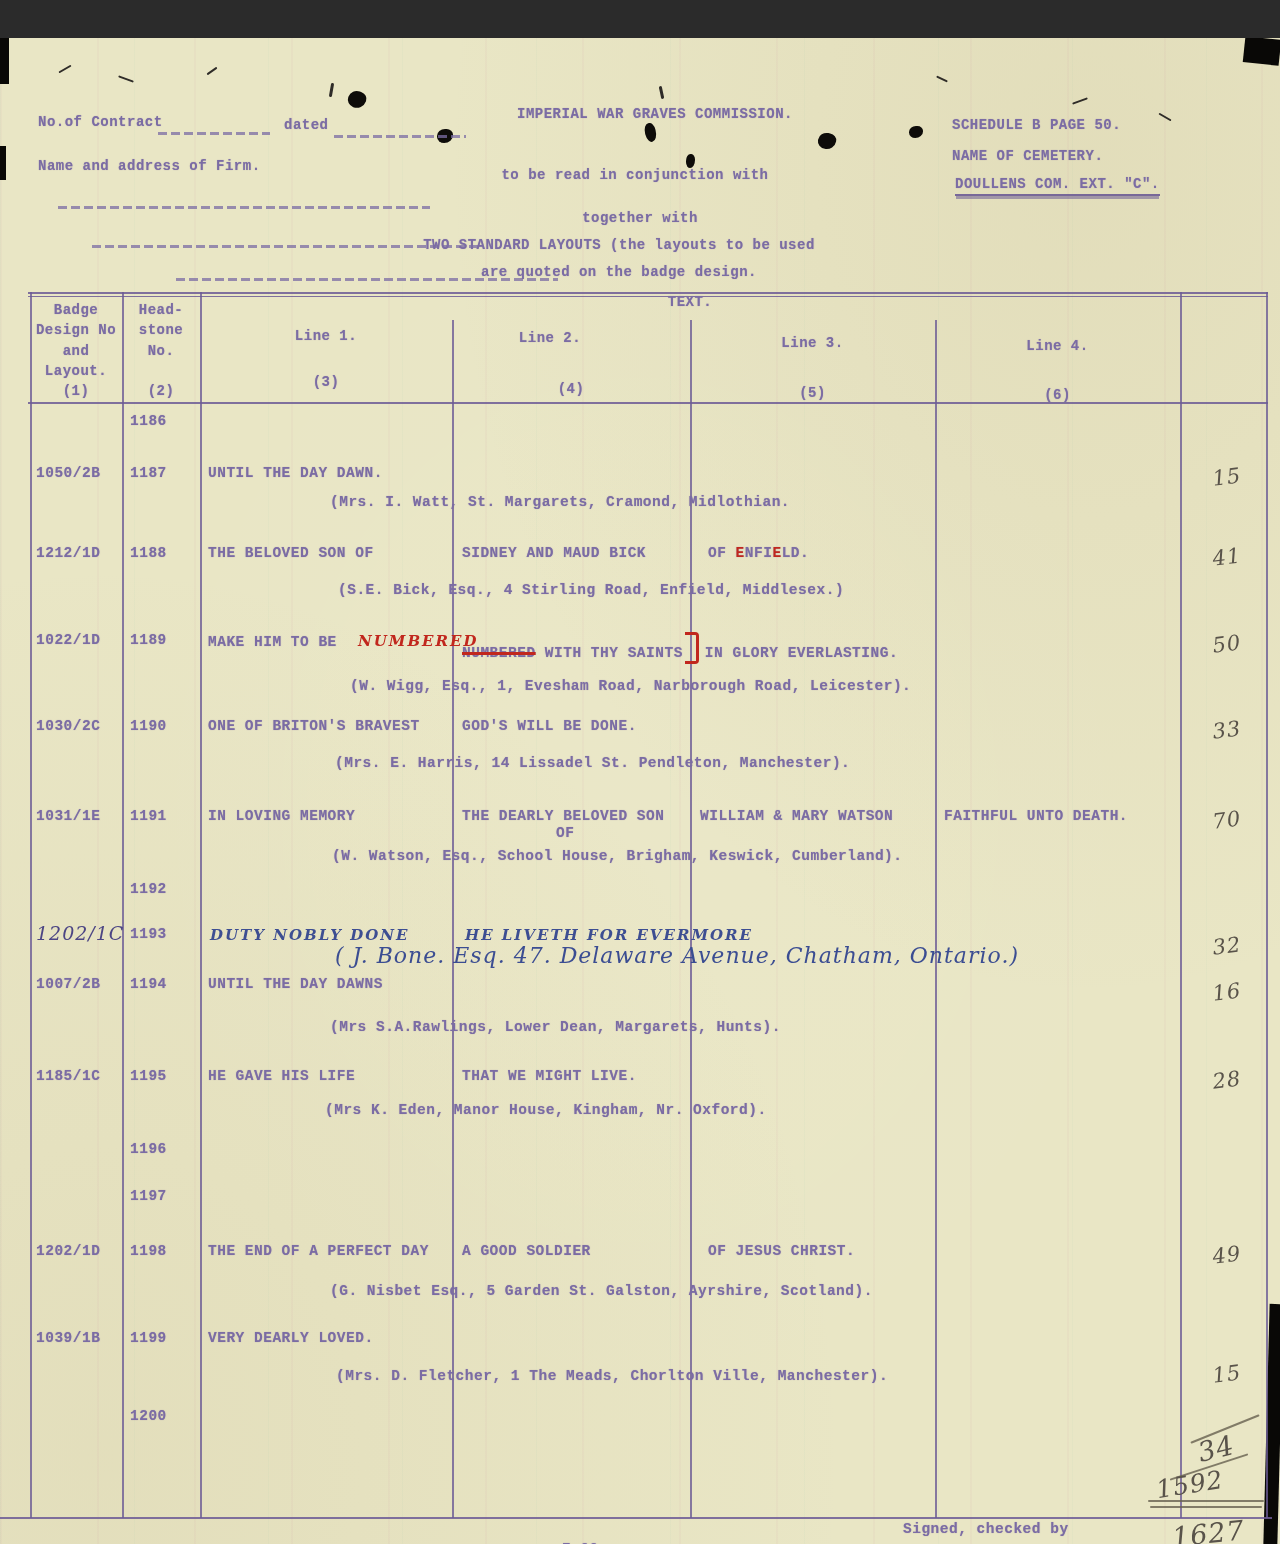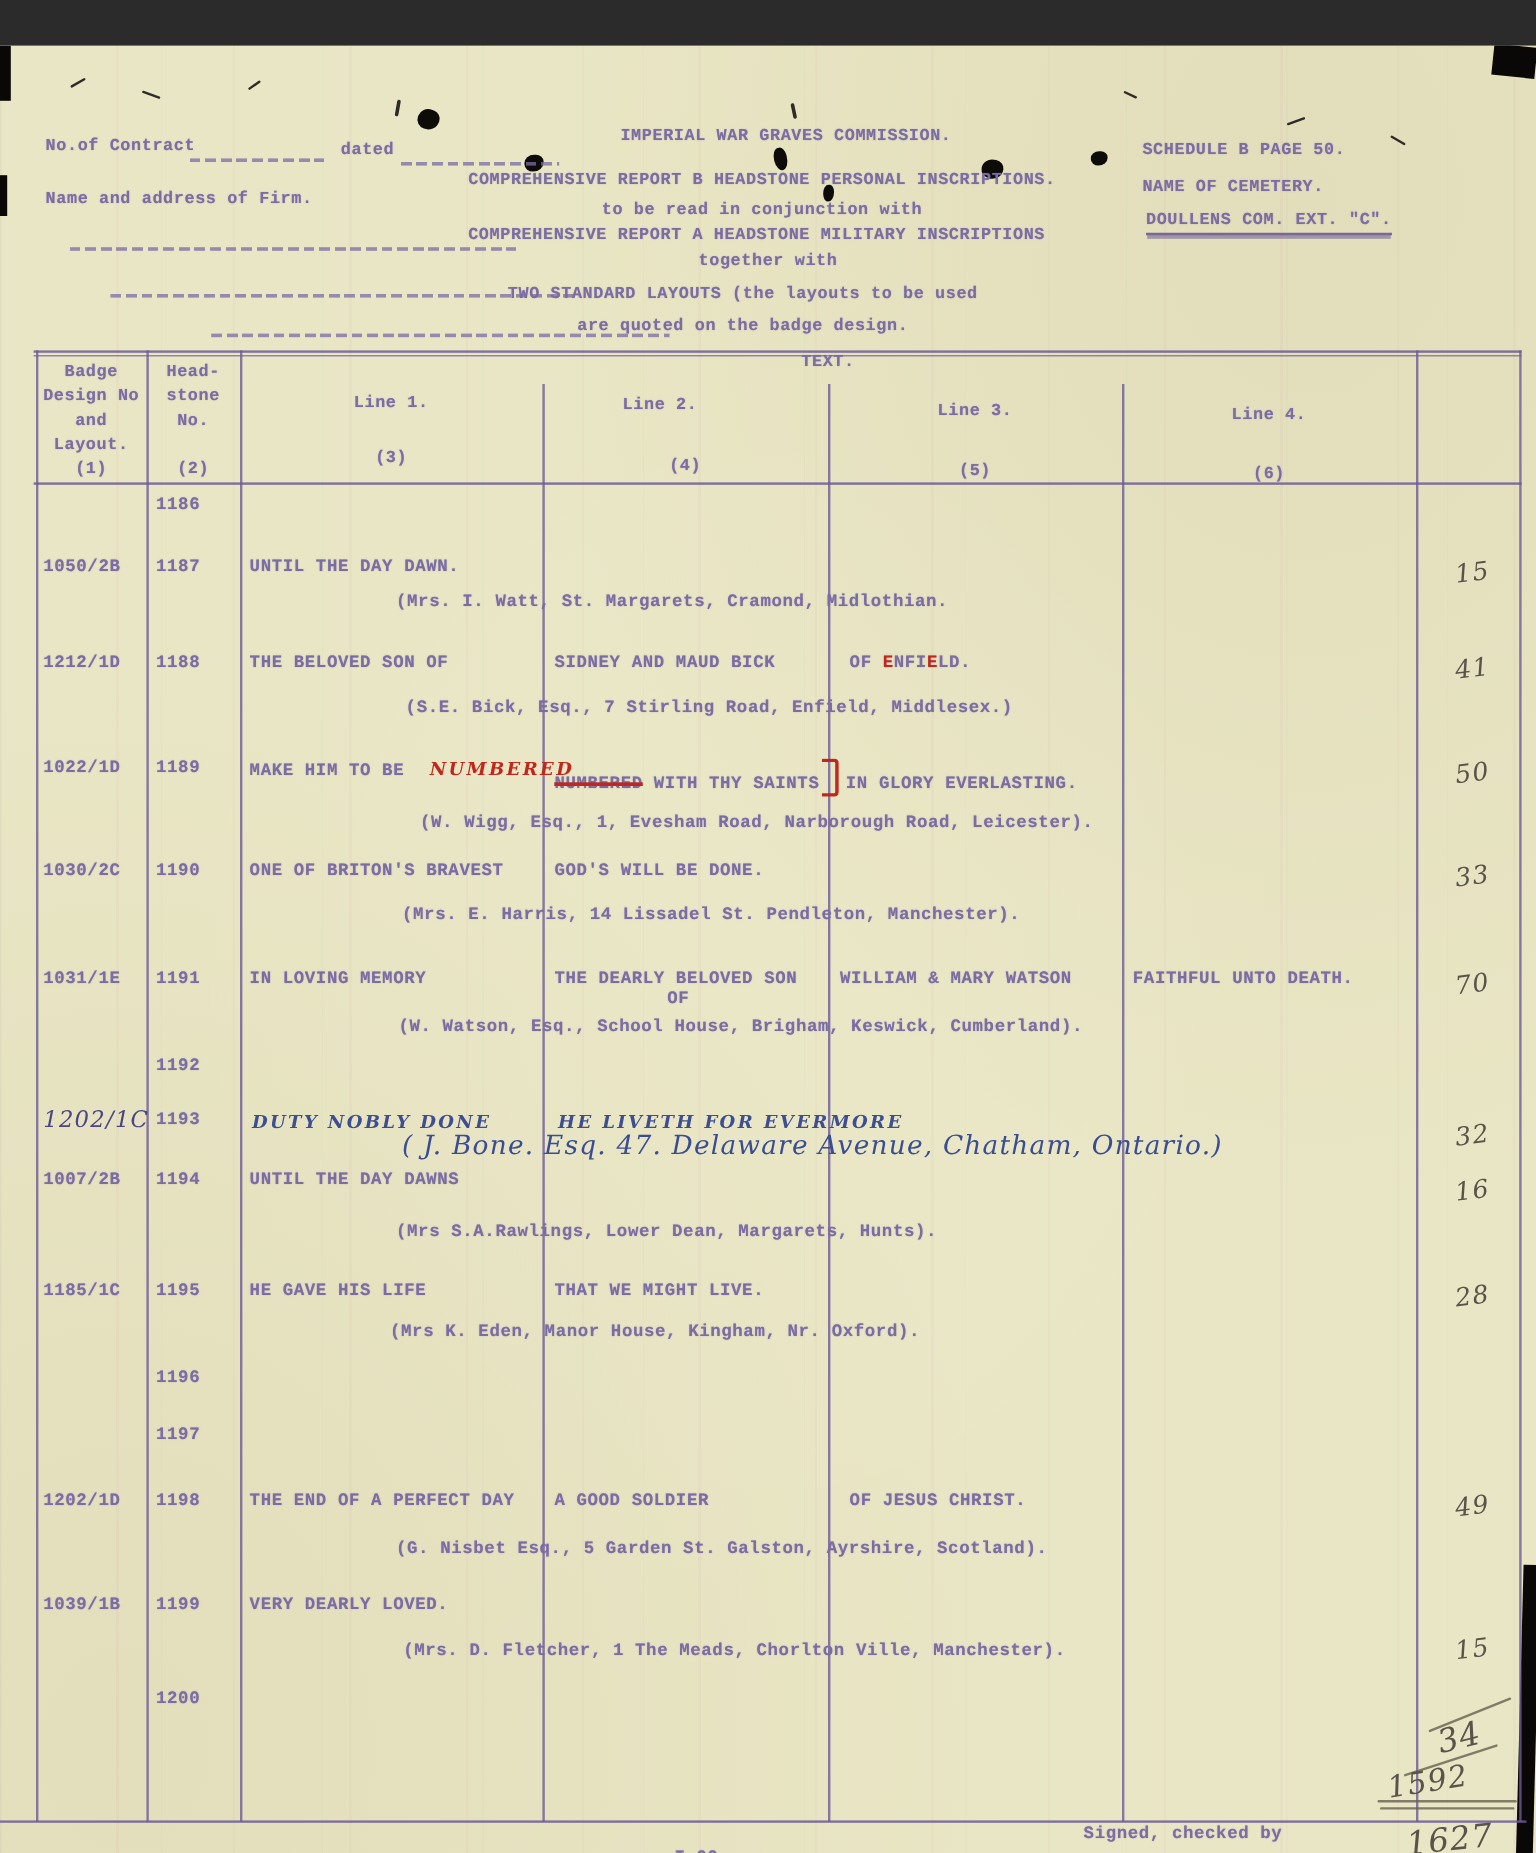--- a/index.html
+++ b/index.html
@@ -83,23 +83,21 @@
   <span class="typed hdr" style="left:38px;top:76px">No.of Contract</span>
   <div class="dash" style="left:158px;top:94px;width:112px"></div>
   <span class="typed hdr" style="left:284px;top:79px">dated</span>
   <div class="dash" style="left:334px;top:97px;width:132px"></div>
   <span class="typed hdr" style="left:38px;top:120px">Name and address of Firm.</span>
   <div class="dash" style="left:58px;top:168px;width:372px"></div>
   <div class="dash" style="left:92px;top:207px;width:390px"></div>
   <div class="dash" style="left:176px;top:240px;width:382px"></div>
 
   <span class="typed hdr ctr" style="left:430px;top:68px;width:450px">IMPERIAL WAR GRAVES COMMISSION.</span>
-  <span class="typed hdr ctr" style="left:350px;top:104px;width:570px">COMPREHENSIVE REPORT B HEADSTONE PERSONAL INSCRIPTIONS.</span>
   <span class="typed hdr ctr" style="left:420px;top:129px;width:430px">to be read in conjunction with</span>
-  <span class="typed hdr ctr" style="left:358px;top:150px;width:545px">COMPREHENSIVE REPORT A HEADSTONE MILITARY INSCRIPTIONS</span>
   <span class="typed hdr ctr" style="left:420px;top:172px;width:440px">together with</span>
   <span class="typed hdr ctr" style="left:388px;top:199px;width:462px">TWO STANDARD LAYOUTS (the layouts to be used</span>
   <span class="typed hdr ctr" style="left:388px;top:226px;width:462px">are quoted on the badge design.</span>
 
   <span class="typed hdr" style="left:952px;top:79px">SCHEDULE B PAGE 50.</span>
   <span class="typed hdr" style="left:952px;top:110px">NAME OF CEMETERY.</span>
   <span class="typed hdr dbl-u" style="left:955px;top:138px">DOULLENS COM. EXT. "C".</span>
 
   <div class="hline" style="left:28px;top:254px;width:1240px;height:2px"></div>
   <div class="hline" style="left:28px;top:258px;width:1240px;height:1px"></div>
@@ -148,21 +146,21 @@
 
   <div class="row" style="top:507px">
     <span class="cell c-badge typed">1212/1D</span>
     <span class="cell c-hs typed">1188</span>
     <span class="cell c-l1 typed">THE BELOVED SON OF</span>
     <span class="cell c-l2 typed">SIDNEY AND MAUD BICK</span>
     <span class="cell c-l3 typed">
       <span>OF </span><span class="red">E</span><span>NFI</span><span class="red">E</span><span>LD.</span>
     </span>
     <span class="cell c-let pencil">41</span>
-    <span class="cell typed" style="left:338px;top:37px">(S.E. Bick, Esq., 7 Stirling Road, Enfield, Middlesex.)</span>
+    <span class="cell typed" style="left:338px;top:37px">(S.E. Bick, Esq., 4 Stirling Road, Enfield, Middlesex.)</span>
   </div>
 
   <div class="row" style="top:594px">
     <span class="cell c-badge typed">1022/1D</span>
     <span class="cell c-hs typed">1189</span>
     <span class="cell c-l1 typed">
       <span>MAKE HIM TO BE</span>
       <span class="red-hand" style="margin-left:12px">NUMBERED</span>
     </span>
     <span class="cell c-l2 typed">

